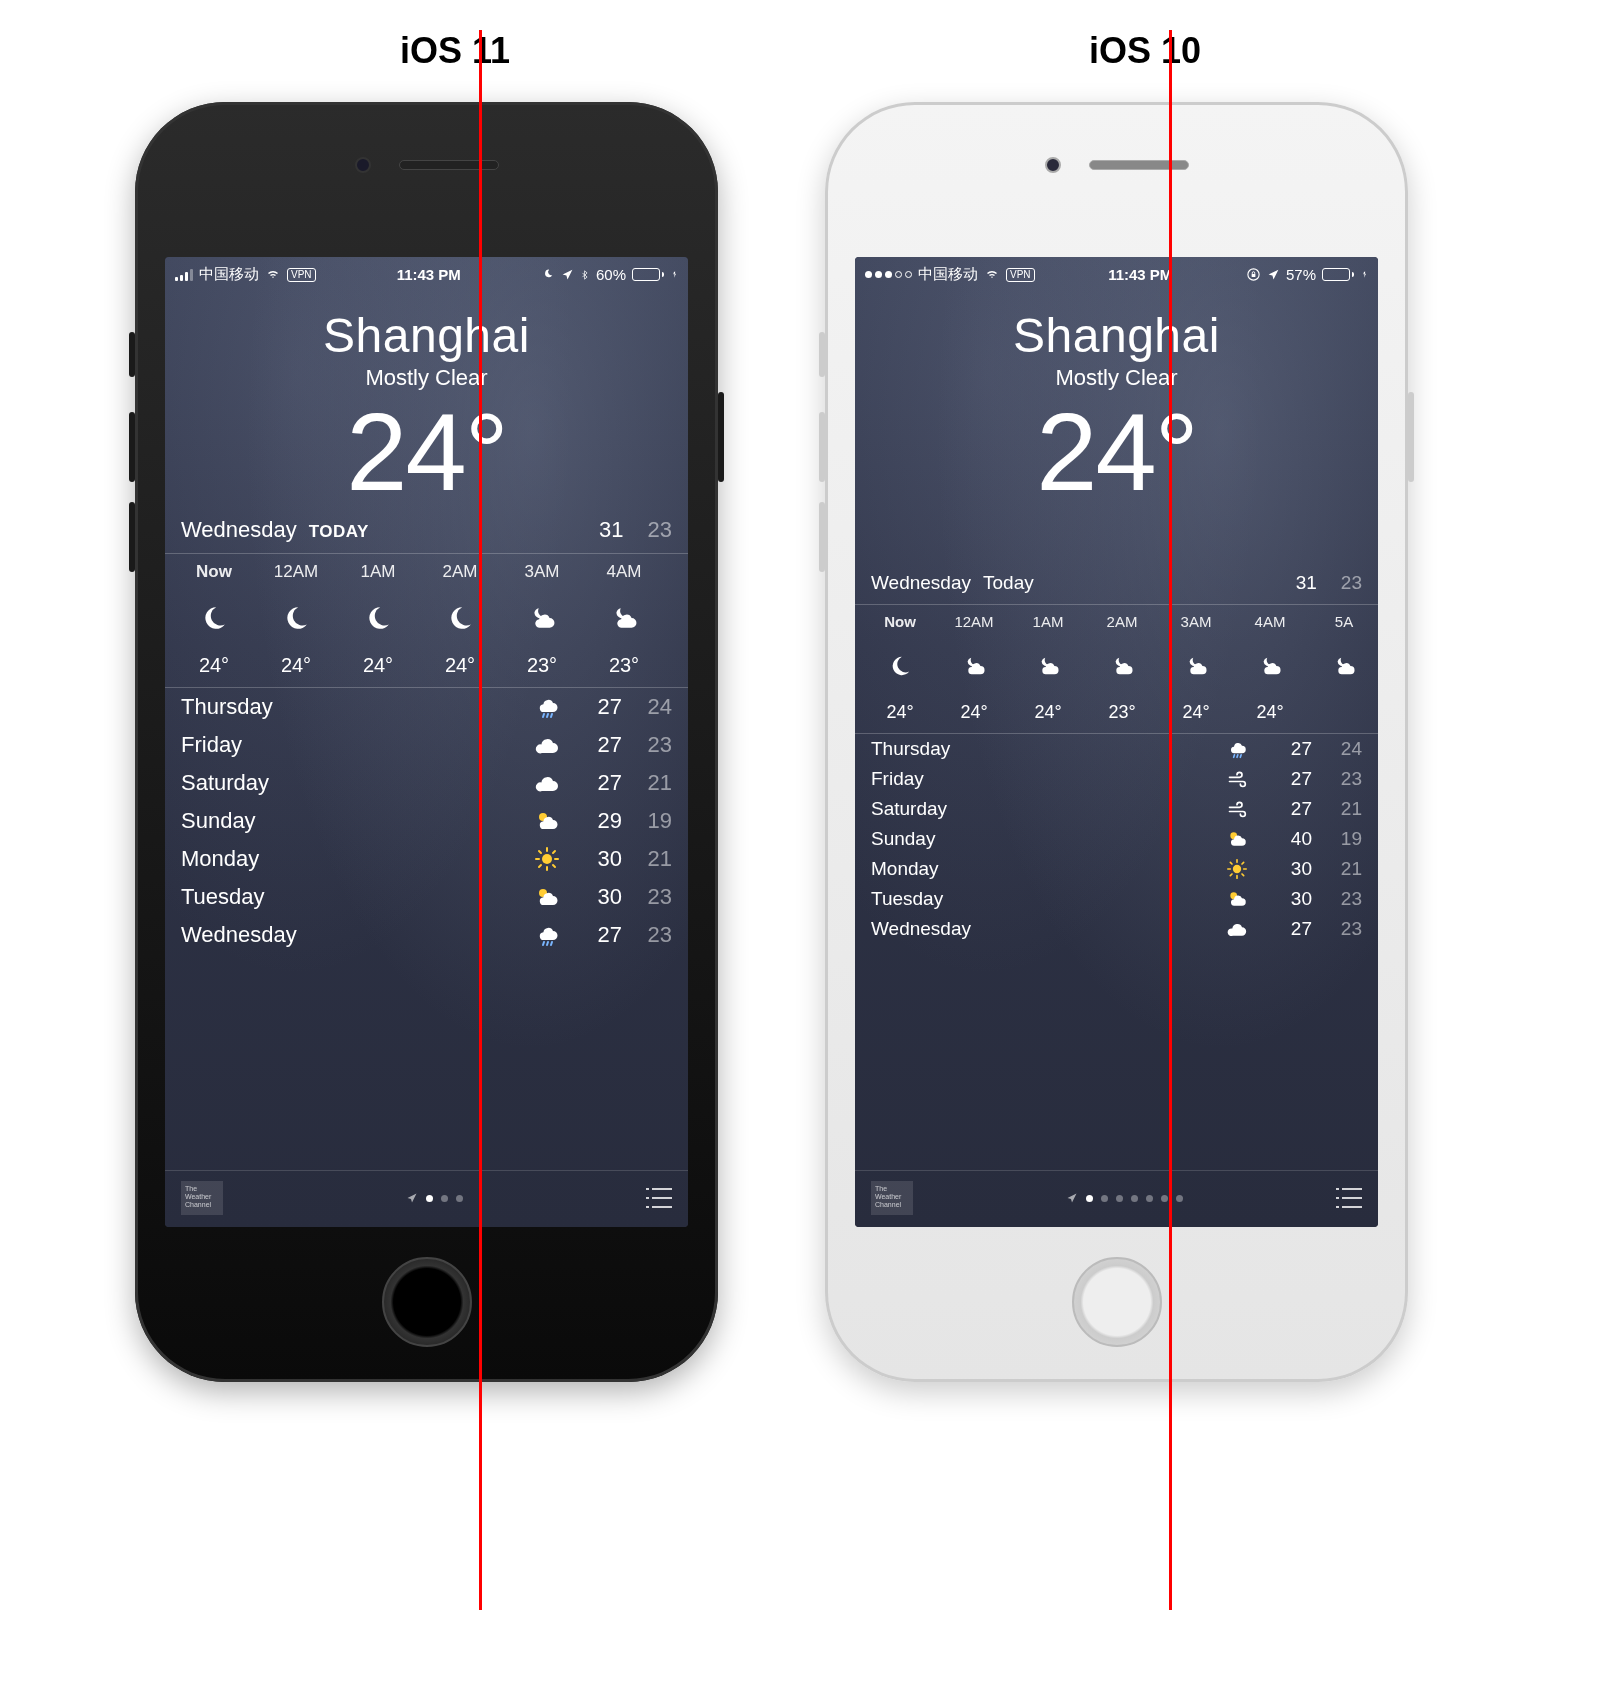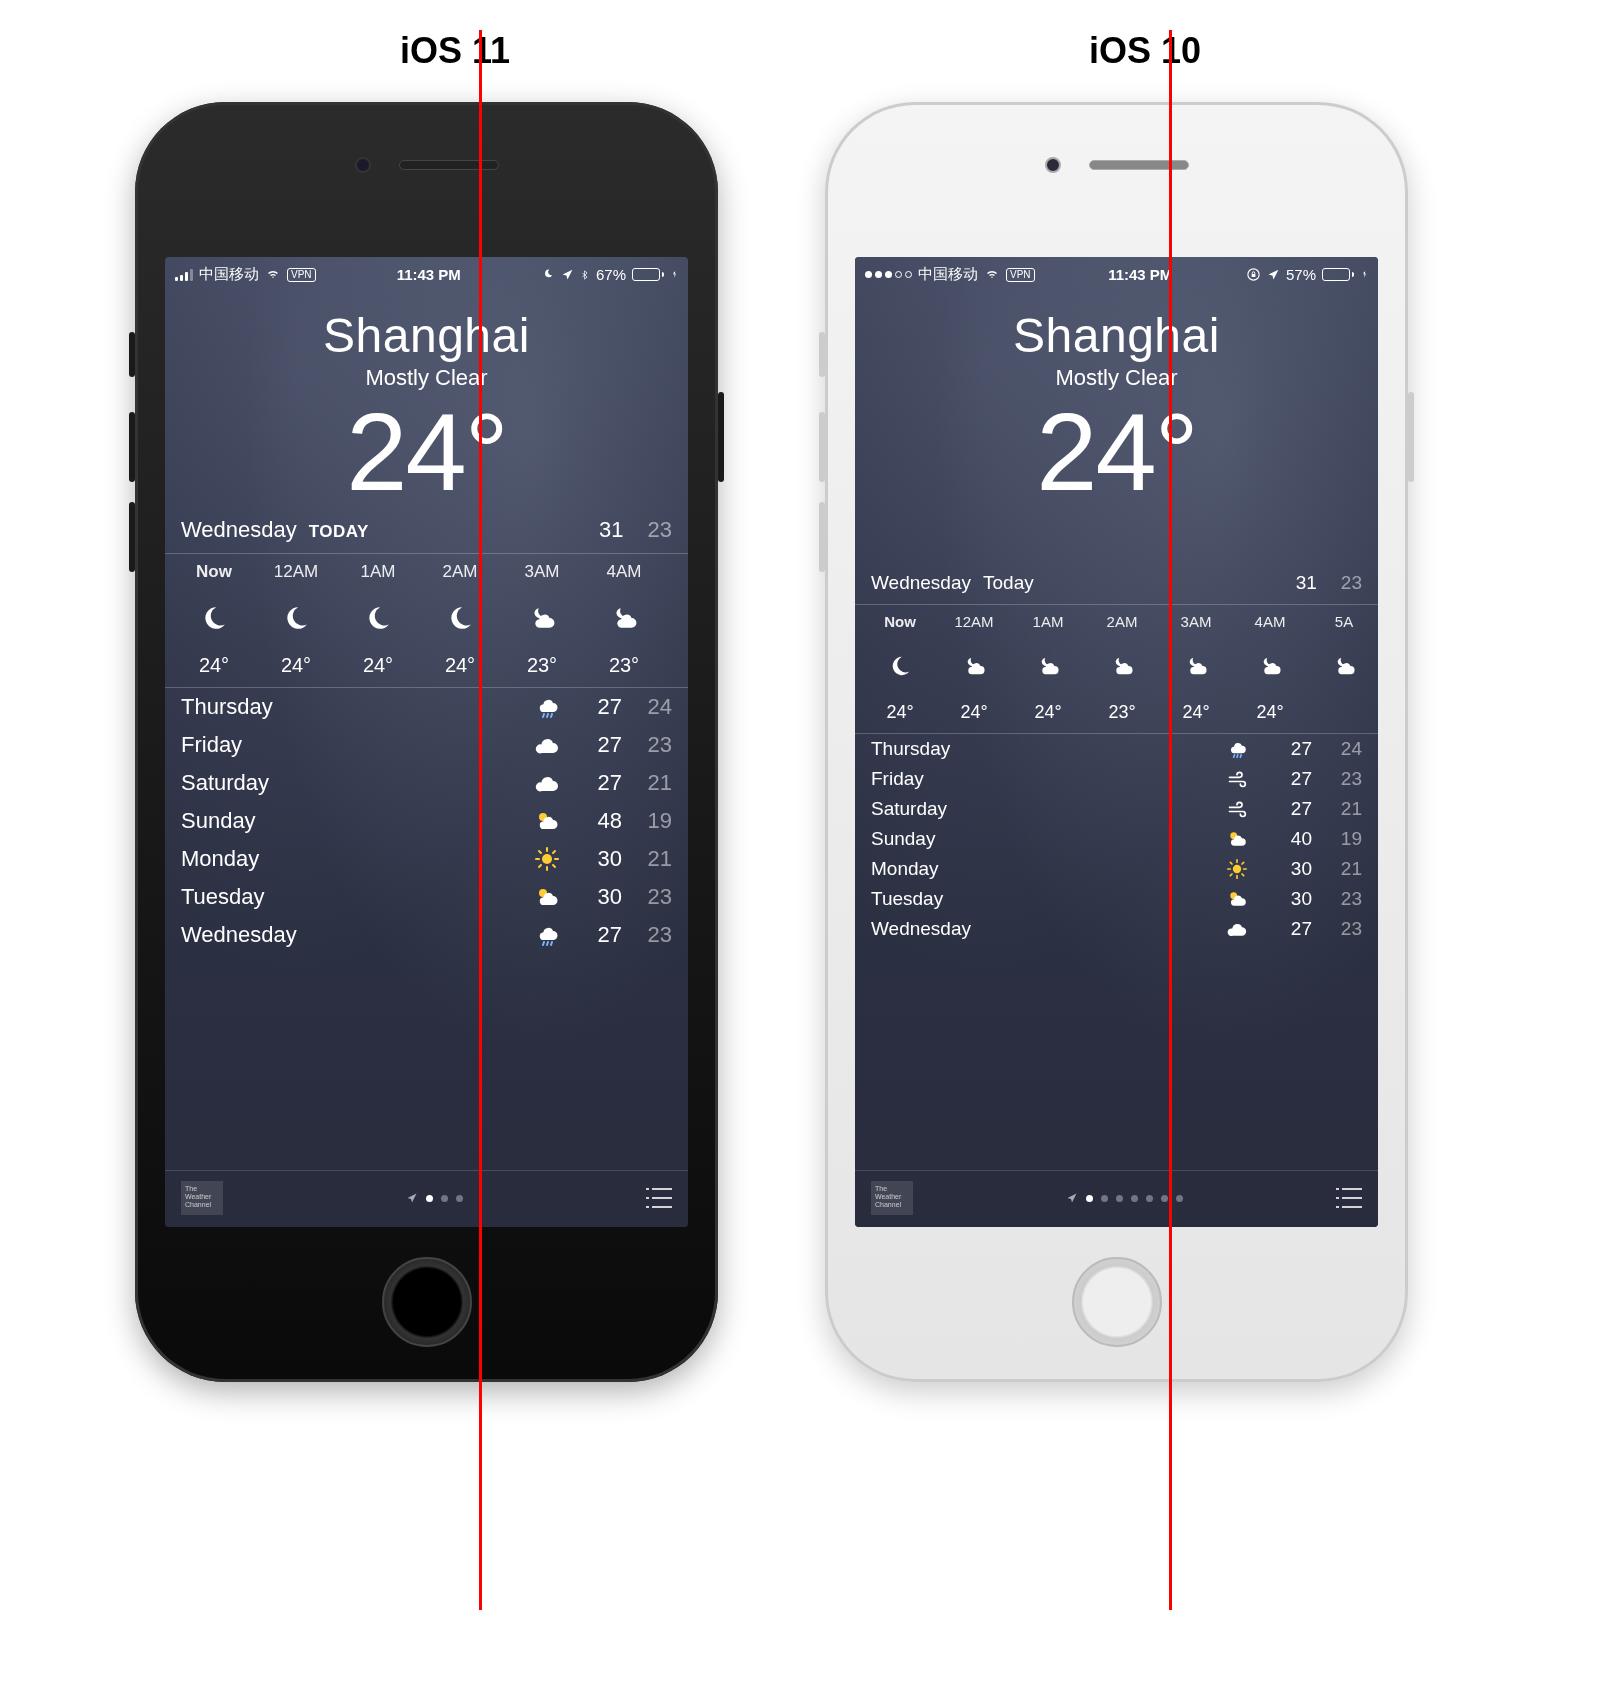--- a/index.html
+++ b/index.html
@@ -202,21 +202,21 @@
             <div class="sb-right">
               <svg width="13" height="13" viewBox="0 0 24 24">
                   <use href="#ic-dmoon"></use>
                 </svg>
               <svg width="13" height="13" viewBox="0 0 24 24">
                   <use href="#ic-nav"></use>
                 </svg>
               <svg width="10" height="14" viewBox="0 0 24 24">
                   <use href="#ic-bt"></use>
                 </svg>
-              <span>67%</span>
+              <span>60%</span>
               <span class="battery">
                   <span class="battery-body"><span class="battery-fill" style="width:100%"></span></span>
                   <span class="battery-tip"></span>
                 </span>
               <svg width="8" height="14" viewBox="0 0 24 24">
                   <use href="#ic-bolt"></use>
                 </svg>
             </div>
           </div>
 
@@ -330,21 +330,21 @@
       <div class="dhi">27</div>
       <div class="dlo">21</div>
     </div>
     <div class="drow" style="font-size:22px;padding:6px 16px">
       <div class="dname">Sunday</div>
       <div class="dico">
                   <svg width="24" height="24" viewBox="0 0 24 24">
                     <use href="#ic-sun-cloud"></use>
                   </svg>
                 </div>
-      <div class="dhi">48</div>
+      <div class="dhi">29</div>
       <div class="dlo">19</div>
     </div>
     <div class="drow" style="font-size:22px;padding:6px 16px">
       <div class="dname">Monday</div>
       <div class="dico">
                   <svg width="24" height="24" viewBox="0 0 24 24">
                     <use href="#ic-sun"></use>
                   </svg>
                 </div>
       <div class="dhi">30</div>

